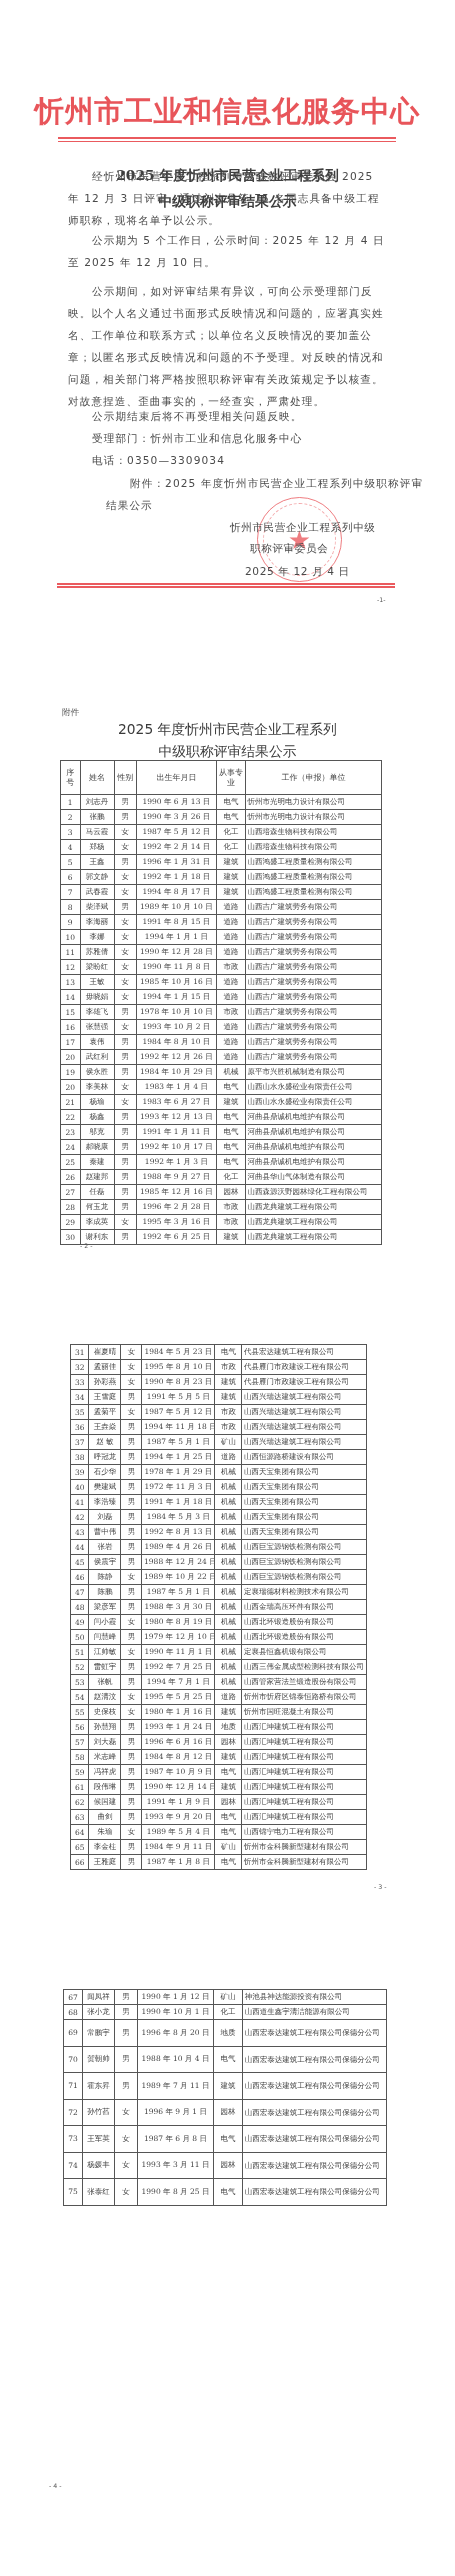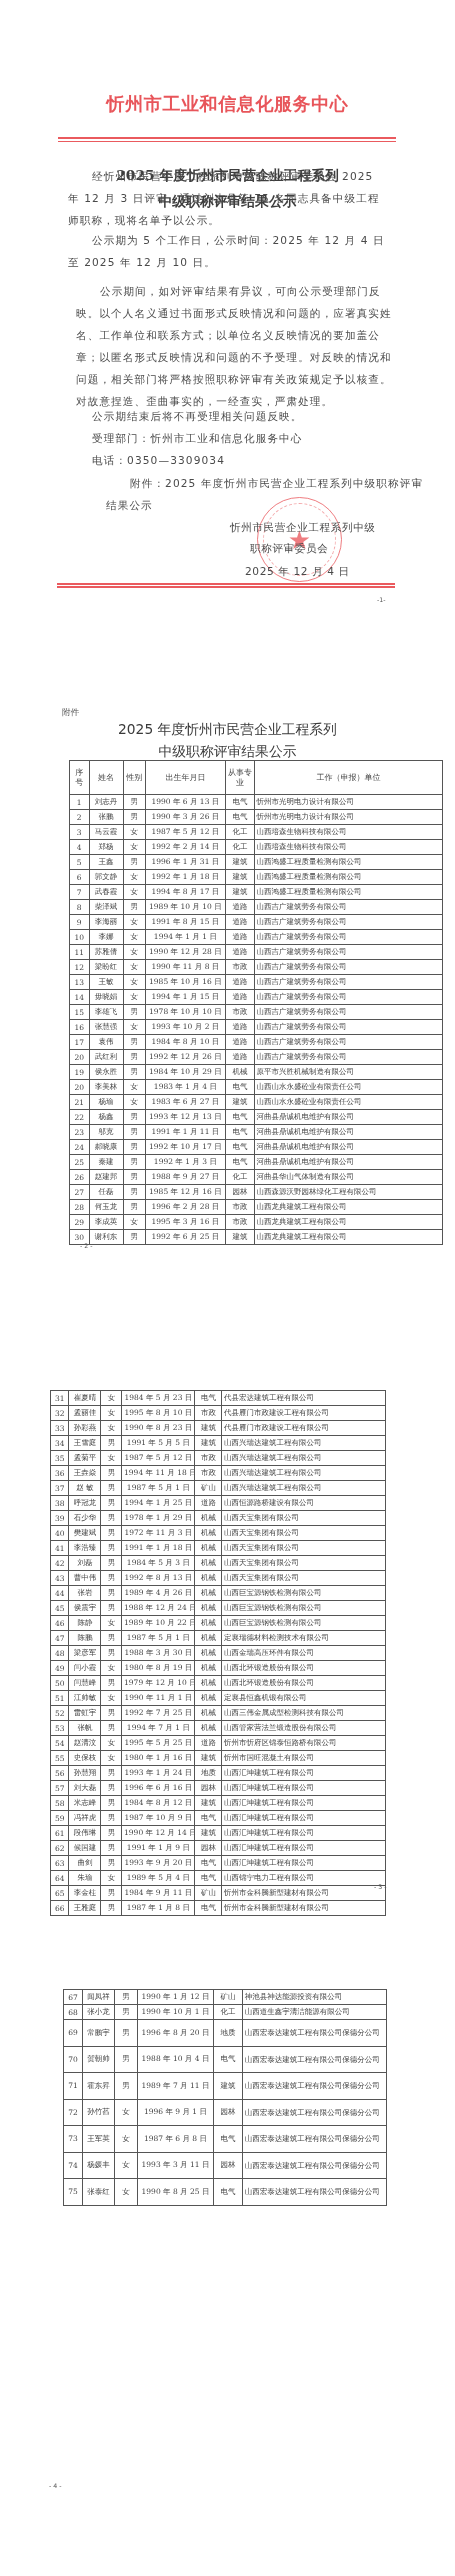--- a/index.html
+++ b/index.html
@@ -1,21 +1,21 @@
 <!DOCTYPE html>
 <html style="font-size:9.2px"><head>
 <meta charset="utf-8">
 <style>
   html, body { margin:0; padding:0; background:#ffffff; }
   body { width:455px; height:2576px; position:relative; overflow:hidden;
          font-family:"DejaVu Serif","Liberation Serif",serif; color:#3a3a3a; }
   .abs { position:absolute; }
   .red-title { left:0; width:455px; top:92px; text-align:center; color:#e8555a;
                font-family:"DejaVu Sans","Liberation Sans",sans-serif; font-weight:bold;
-               font-size:18px; letter-spacing:0.6px; }
+               font-size:29px; letter-spacing:0.6px; }
   .red-rule { left:58px; width:338px; height:1.7px; background:#ea5a5e; }
   .doc-title { left:0; width:455px; text-align:center; font-weight:bold; font-size:13.8px; color:#3d3d3d;
                font-family:"DejaVu Serif","Liberation Serif",serif; }
   .para { left:68px; width:319px; font-size:10.6px; line-height:22px; color:#4a4a4a;
           font-family:"DejaVu Sans","Liberation Sans",sans-serif; letter-spacing:1.1px; }
   .indent { text-indent:24px; }
   .sign { font-size:10.6px; color:#4a4a4a; font-family:"DejaVu Sans","Liberation Sans",sans-serif; letter-spacing:0.6px; }
   .seal { left:257px; top:497px; width:85px; height:85px; border-radius:50%;
           border:1.7px solid rgba(232,80,85,0.75); box-sizing:border-box; }
   .seal-star { position:absolute; left:50%; top:50%; transform:translate(-50%,-50%);
@@ -42,21 +42,21 @@
 
 <div class="abs red-title">忻州市工业和信息化服务中心</div>
 <div class="abs red-rule" style="top:137px;"></div>
 <div class="abs red-rule" style="top:141px;height:1.1px;"></div>
 
 <div class="abs doc-title" style="top:167px;">2025 年度忻州市民营企业工程系列</div>
 <div class="abs doc-title" style="top:193px;">中级职称评审结果公示</div>
 
 <div class="abs para indent" style="top:165px;" id="p0">经忻州市民营企业工程系列中级职称评审委员会 2025 年 12 月 3 日评审，通过刘志丹等 75 名同志具备中级工程师职称，现将名单予以公示。</div>
 <div class="abs para indent" style="top:229px;">公示期为 5 个工作日，公示时间：2025 年 12 月 4 日至 2025 年 12 月 10 日。</div>
-<div class="abs para indent" style="top:280px;margin-left:8px;">公示期间，如对评审结果有异议，可向公示受理部门反映。以个人名义通过书面形式反映情况和问题的，应署真实姓名、工作单位和联系方式；以单位名义反映情况的要加盖公章；以匿名形式反映情况和问题的不予受理。对反映的情况和问题，相关部门将严格按照职称评审有关政策规定予以核查。对故意捏造、歪曲事实的，一经查实，严肃处理。</div>
+<div class="abs para indent" style="top:280px;">公示期间，如对评审结果有异议，可向公示受理部门反映。以个人名义通过书面形式反映情况和问题的，应署真实姓名、工作单位和联系方式；以单位名义反映情况的要加盖公章；以匿名形式反映情况和问题的不予受理。对反映的情况和问题，相关部门将严格按照职称评审有关政策规定予以核查。对故意捏造、歪曲事实的，一经查实，严肃处理。</div>
 <div class="abs para indent" style="top:405px;">公示期结束后将不再受理相关问题反映。</div>
 <div class="abs para indent" style="top:427px;">受理部门：忻州市工业和信息化服务中心</div>
 <div class="abs para indent" style="top:449px;">电话：0350—3309034</div>
 <div class="abs para indent" style="top:472px;margin-left:38px;">附件：2025 年度忻州市民营企业工程系列中级职称评审结果公示</div>
 
 <div class="abs seal">
   <div class="seal-ring"></div>
   <div class="seal-star">★</div>
 </div>
 
@@ -65,21 +65,21 @@
 <div class="abs sign" style="left:245px; top:565px;">2025 年 12 月 4 日</div>
 
 <div class="abs red-rule" style="left:57px; top:583px; height:1.7px;"></div>
 <div class="abs red-rule" style="left:57px; top:586px; height:2.3px;"></div>
 <div class="abs pagenum" style="left:377px; top:596px;">-1-</div>
 
 <div class="abs annex-label" style="left:62px; top:707px;">附件</div>
 <div class="abs annex-title" style="top:721px;">2025 年度忻州市民营企业工程系列</div>
 <div class="abs annex-title" style="top:743px;">中级职称评审结果公示</div>
 
-<table class="roster" id="t1" style="left:69px; top:760px; width:374px;">
+<table class="roster" id="t1" style="left:60px; top:760px; width:322px;">
   <colgroup>
       <col style="width:19.5px">
       <col style="width:34px">
       <col style="width:22.4px">
       <col style="width:80px">
       <col style="width:29px">
       <col>
     </colgroup>
   <thead>
     <tr style="height:34px;">
@@ -329,21 +329,21 @@
         <td class="c">谢利东</td>
         <td class="c">男</td>
         <td class="c">1992 年 6 月 25 日</td>
         <td class="c">建筑</td>
         <td class="l">山西龙典建筑工程有限公司</td>
       </tr>
     </tbody>
 </table>
 <div class="abs pagenum" style="left:80px; top:1242px;">- 2 -</div>
 
-<table class="roster" id="t2" style="left:50px; top:1344px; width:336px;margin-top:46px;">
+<table class="roster" id="t2" style="left:70px; top:1344px; width:297px;">
   <colgroup>
       <col style="width:18.4px">
       <col style="width:32px">
       <col style="width:21px">
       <col style="width:73px">
       <col style="width:27px">
       <col>
     </colgroup>
   <tbody>
       <tr class="r1">

